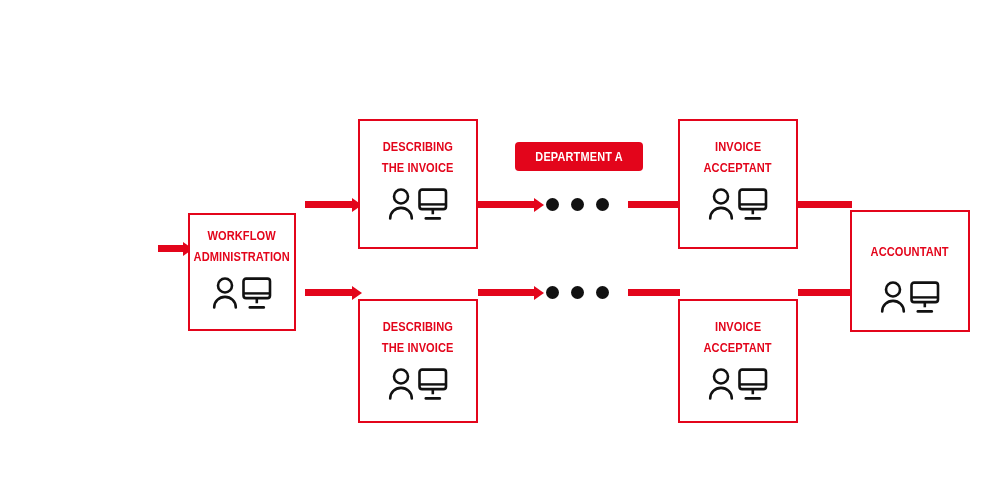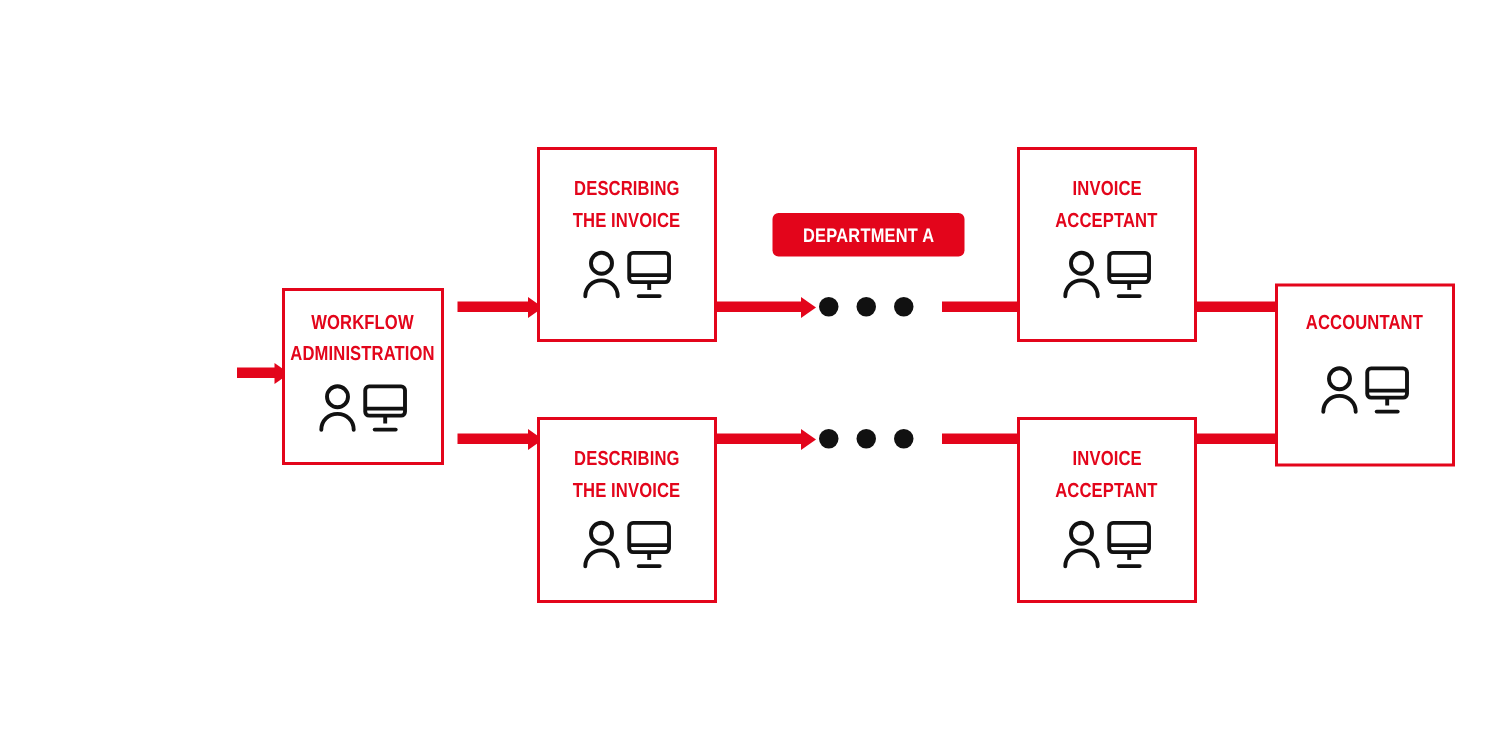--- a/index.html
+++ b/index.html
@@ -20,20 +20,21 @@
   .node {
     position: absolute;
     box-sizing: border-box;
     border: 2.5px solid #E3051B;
     background: #ffffff;
     display: flex;
     flex-direction: column;
     align-items: center;
     justify-content: flex-start;
     z-index: 5;
+    margin-top: 21px;
   }
   .node-label {
     color: #E3051B;
     font-weight: 700;
     font-size: 13.5px;
     line-height: 1.52;
     letter-spacing: 0.1px;
     text-align: center;
     text-transform: uppercase;
     transform: scaleX(0.82);
@@ -206,21 +207,21 @@
         <circle cx="13" cy="9.5" r="7" stroke="#111" stroke-width="2.6"></circle>
         <path d="M2.2 31.5c0-6.1 4.8-10.6 10.8-10.6s10.8 4.5 10.8 10.6" stroke="#111" stroke-width="2.6" stroke-linecap="round"></path>
         <rect x="31.5" y="2.6" width="26.5" height="19.5" rx="2.6" stroke="#111" stroke-width="2.6"></rect>
         <path d="M31.5 17.4h26.5" stroke="#111" stroke-width="2.4"></path>
         <path d="M44.8 22.1v5.2" stroke="#111" stroke-width="2.6"></path>
         <path d="M37.8 31.4h14" stroke="#111" stroke-width="2.6" stroke-linecap="round"></path>
       </svg>
     </span>
   </div>
 
-  <div class="node" style="left:850px; top:189px; width:120px; height:122px; padding-top:14px;">
+  <div class="node" style="left:850px; top:189px; width:120px; height:122px; padding-top:30px;">
     <span class="node-label">ACCOUNTANT</span>
     <span class="node-icon" style="margin-top:17px;">
       <svg width="60" height="34" viewBox="0 0 60 34" fill="none" xmlns="http://www.w3.org/2000/svg">
         <circle cx="13" cy="9.5" r="7" stroke="#111" stroke-width="2.6"></circle>
         <path d="M2.2 31.5c0-6.1 4.8-10.6 10.8-10.6s10.8 4.5 10.8 10.6" stroke="#111" stroke-width="2.6" stroke-linecap="round"></path>
         <rect x="31.5" y="2.6" width="26.5" height="19.5" rx="2.6" stroke="#111" stroke-width="2.6"></rect>
         <path d="M31.5 17.4h26.5" stroke="#111" stroke-width="2.4"></path>
         <path d="M44.8 22.1v5.2" stroke="#111" stroke-width="2.6"></path>
         <path d="M37.8 31.4h14" stroke="#111" stroke-width="2.6" stroke-linecap="round"></path>
       </svg>

